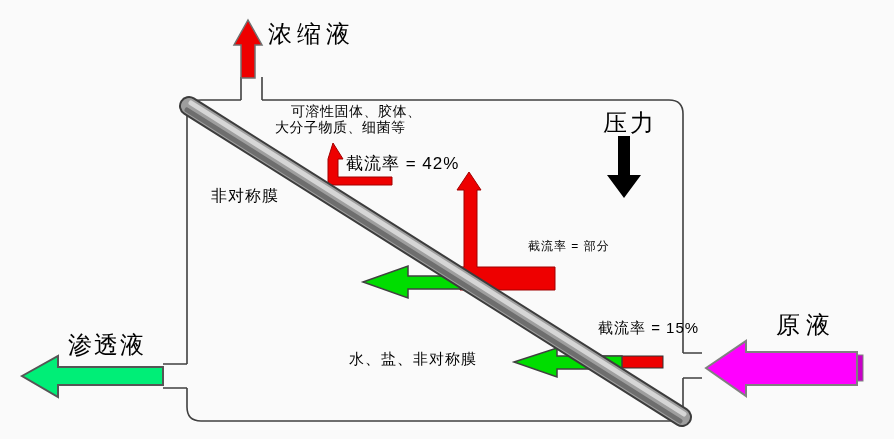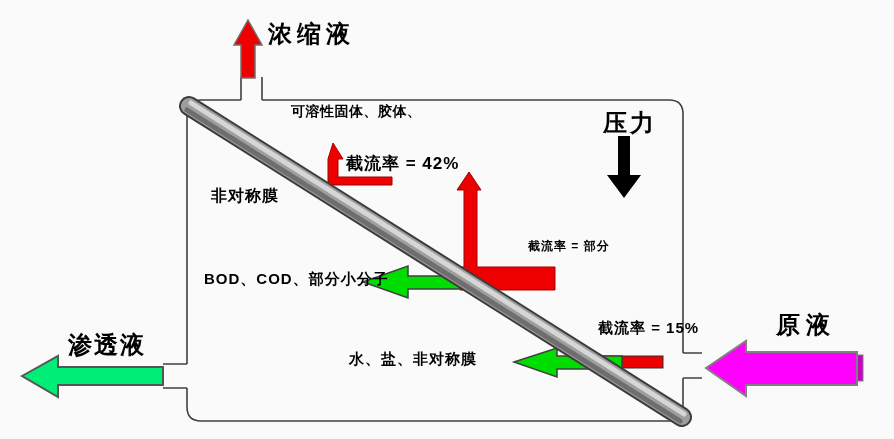--- a/index.html
+++ b/index.html
@@ -2,21 +2,21 @@
 <html><head>
 <meta charset="utf-8">
 <style>
   html,body { margin:0; padding:0; background:#FFFFFF; }
   .stage {
     position:relative; width:894px; height:439px;
     background:#FAFAFA; overflow:hidden;
     font-family:"Liberation Sans", sans-serif; color:#000;
   }
   .stage svg { position:absolute; left:0; top:0; }
-  .lbl { position:absolute; font-weight:bold; white-space:nowrap; line-height:1.1; }
+  .lbl { position:absolute; font-weight:normal; white-space:nowrap; line-height:1.1; }
   .lbl-xl { font-size:24px; letter-spacing:5px; }
   .lbl-lg { font-size:17px; letter-spacing:1px; }
   .lbl-md { font-size:15px; letter-spacing:1px; }
   .lbl-sm { font-size:14px; letter-spacing:0.5px; }
 </style>
 </head>
 <body>
 
 <div class="stage">
 
@@ -60,27 +60,27 @@
     </g>
   </svg>
 
   <div class="lbl lbl-xl" style="left:268px; top:21px;">浓缩液</div>
 
   <div class="lbl lbl-xl" style="left:603px; top:110px; letter-spacing:3px;">压力</div>
 
   <div class="lbl lbl-lg" style="left:211px; top:187px; font-size:16px;text-align:center;">非对称膜</div>
 
   <div class="lbl lbl-sm" style="left:291px; top:104px;">可溶性固体、胶体、</div>
+  <div class="lbl lbl-sm" style="left:275px; top:120px;">大分子物质、细菌等</div>
 
   <div class="lbl lbl-lg" style="left:346px; top:155px;">截流率 = 42%</div>
 
   <div class="lbl lbl-lg" style="left:528px; top:240px; font-size:12px;">截流率 = 部分</div>
 
   <div class="lbl lbl-md" style="left:598px; top:320px;">截流率 = 15%</div>
 
-  <div class="lbl lbl-md" style="left:204px; top:271px;">BOD、COD、部分小分子</div>
 
   <div class="lbl lbl-md" style="left:349px; top:351px;">水、盐、非对称膜</div>
 
   <div class="lbl lbl-xl" style="left:68px; top:332px; letter-spacing:2px;">渗透液</div>
 
   <div class="lbl lbl-xl" style="left:776px; top:312px; letter-spacing:6px;">原液</div>
 </div>
 
 </body></html>

